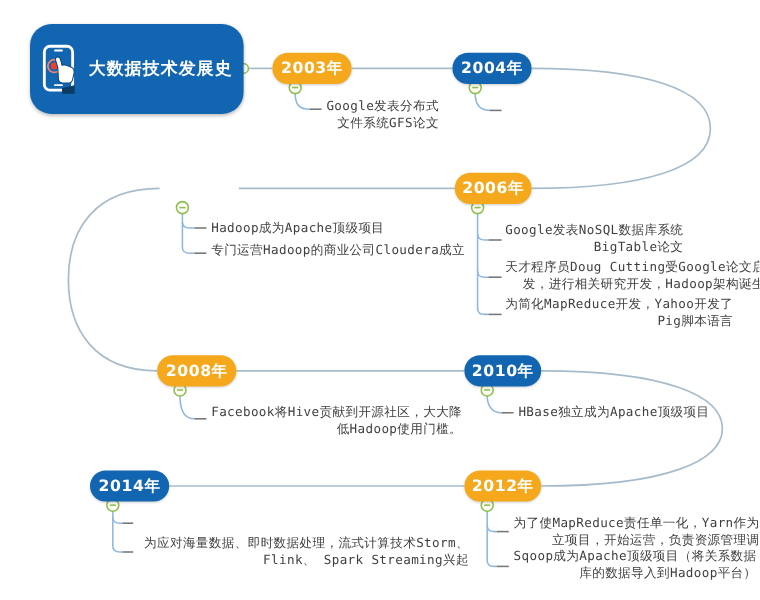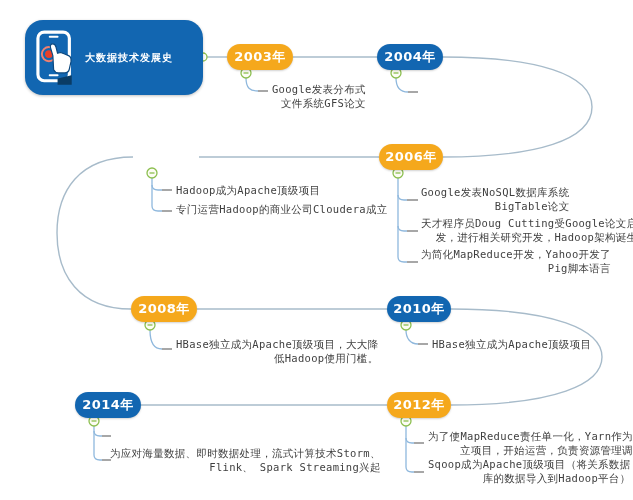--- a/index.html
+++ b/index.html
@@ -2,21 +2,21 @@
 <html><head>
 <meta charset="utf-8">
 <style>
   html,body{margin:0;padding:0;background:#fff;}
   .stage{position:relative;width:633px;height:500px;background:#ffffff;overflow:hidden;
          font-family:"DejaVu Sans","Liberation Sans",sans-serif;}
   .wires{position:absolute;left:0;top:0;z-index:1;}
   .header{position:absolute;left:25px;top:20px;width:178px;height:75px;background:#1266B1;
           border-radius:18px;display:flex;align-items:center;gap:7px;padding:0 9px;
           box-sizing:border-box;z-index:2;box-shadow:0 1px 3px rgba(0,0,0,.25);}
-  .header-title{color:#ffffff;font-weight:bold;font-size:10px;letter-spacing:1px;white-space:nowrap;}
+  .header-title{color:#ffffff;font-weight:bold;font-size:14px;letter-spacing:1px;white-space:nowrap;}
   .ynode{position:absolute;height:26px;border-radius:13px;color:#ffffff;font-weight:bold;
          font-size:13px;display:flex;align-items:center;justify-content:center;
          letter-spacing:.5px;z-index:2;box-shadow:0 1px 2px rgba(0,0,0,.18);text-align:center;}
   .blue{background:#1266B1;}
   .yellow{background:#F5A81C;}
   .item{position:absolute;font-size:10.5px;line-height:13.5px;color:#3F3F3F;white-space:nowrap;
         font-family:"DejaVu Sans Mono","DejaVu Sans",monospace;z-index:2;letter-spacing:.3px;text-align:right;}
 </style>
 </head>
 <body>
@@ -147,29 +147,29 @@
   <div class="item" style="left:421px;top:217px">
     <div>天才程序员Doug Cutting受Google论文启</div>
     <div>发，进行相关研究开发，Hadoop架构诞生</div>
   </div>
   <div class="item" style="left:421px;top:248px">
     <div>为简化MapReduce开发，Yahoo开发了</div>
     <div>Pig脚本语言</div>
   </div>
 
   <div class="item" style="left:176px;top:338px">
-    <div>HBase独立成为Apache顶级项目，大大降</div>
+    <div>Facebook将Hive贡献到开源社区，大大降</div>
     <div>低Hadoop使用门槛。</div>
   </div>
 
   <div class="item" style="left:432px;top:338px">
     <div>HBase独立成为Apache顶级项目</div>
   </div>
 
-  <div class="item" style="left:110px;top:447px">
+  <div class="item" style="left:120px;top:447px">
     <div>为应对海量数据、即时数据处理，流式计算技术Storm、</div>
     <div>Flink、 Spark Streaming兴起</div>
   </div>
 
   <div class="item" style="left:428px;top:430px">
     <div>为了使MapReduce责任单一化，Yarn作为独</div>
     <div>立项目，开始运营，负责资源管理调度</div>
   </div>
   <div class="item" style="left:428px;top:458px">
     <div>Sqoop成为Apache顶级项目（将关系数据</div>

